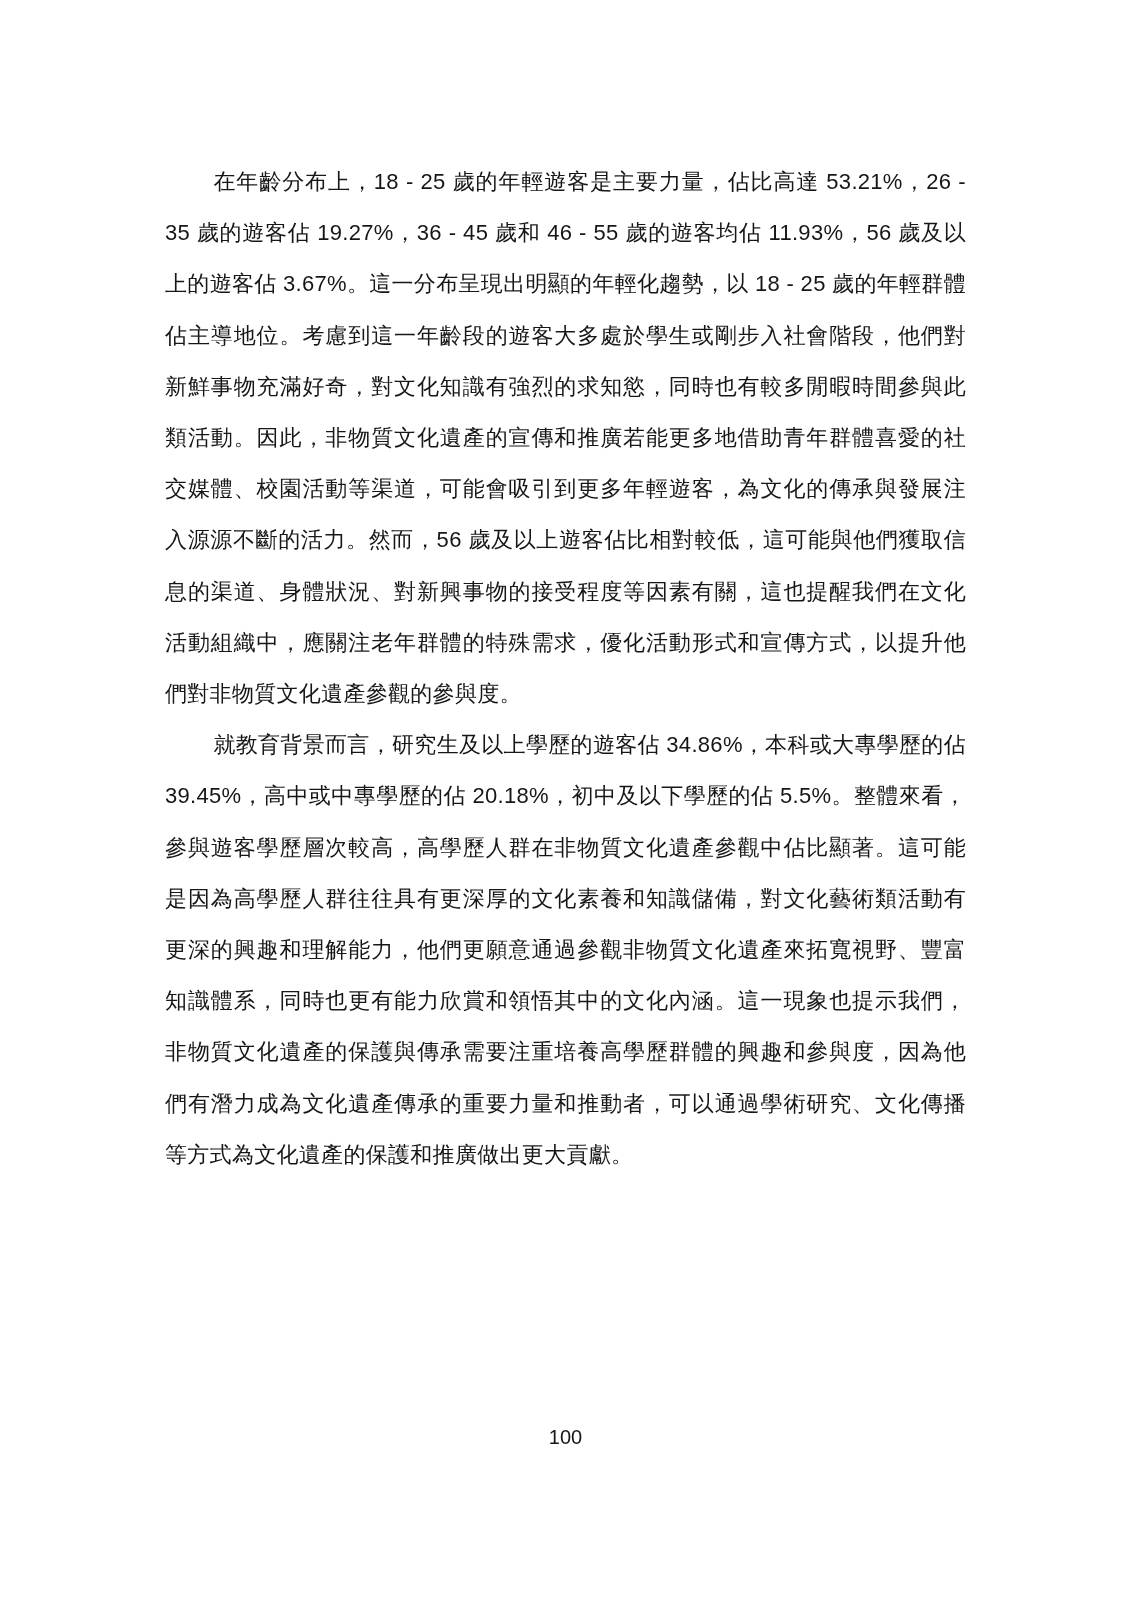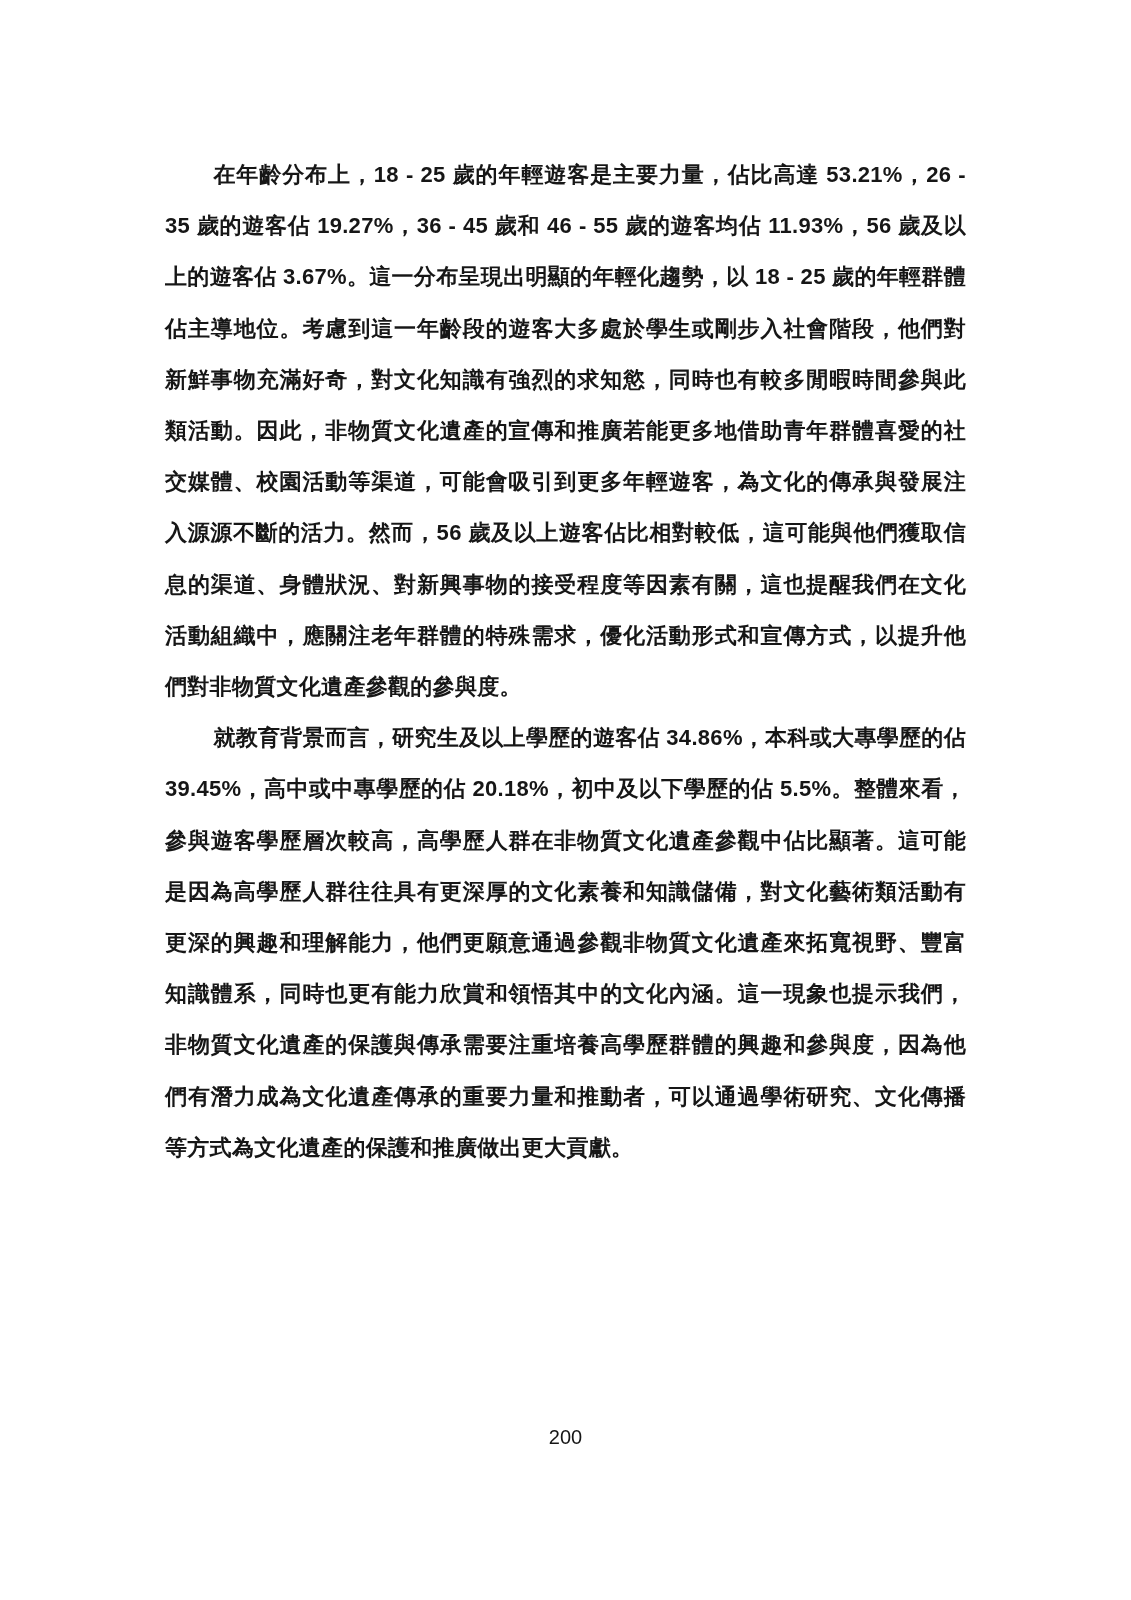--- a/index.html
+++ b/index.html
@@ -12,27 +12,26 @@
     width: 1131px;
     height: 1600px;
     background: #ffffff;
     color: #161616;
     font-family: "Liberation Sans", sans-serif;
     overflow: hidden;
   }
   .content {
     position: absolute;
     left: 165px;
-    top: 149px;
+    top: 156px;
     width: 801px;
     font-size: 22px;
     line-height: 51.2px;
     text-align: justify;
     letter-spacing: 0.3px;
-    font-weight: bold;
   }
   .content p {
     margin: 0;
     padding: 0;
     text-indent: 2.2em;
   }
   .page-number {
     position: absolute;
     top: 1424px;
     left: 0;
@@ -44,14 +43,14 @@
   }
 </style>
 </head>
 <body>
 
 <div class="page">
   <div class="content">
     <p>在年齡分布上，18 - 25 歲的年輕遊客是主要力量，佔比高達 53.21%，26 - 35 歲的遊客佔 19.27%，36 - 45 歲和 46 - 55 歲的遊客均佔 11.93%，56 歲及以上的遊客佔 3.67%。這一分布呈現出明顯的年輕化趨勢，以 18 - 25 歲的年輕群體佔主導地位。考慮到這一年齡段的遊客大多處於學生或剛步入社會階段，他們對新鮮事物充滿好奇，對文化知識有強烈的求知慾，同時也有較多閒暇時間參與此類活動。因此，非物質文化遺產的宣傳和推廣若能更多地借助青年群體喜愛的社交媒體、校園活動等渠道，可能會吸引到更多年輕遊客，為文化的傳承與發展注入源源不斷的活力。然而，56 歲及以上遊客佔比相對較低，這可能與他們獲取信息的渠道、身體狀況、對新興事物的接受程度等因素有關，這也提醒我們在文化活動組織中，應關注老年群體的特殊需求，優化活動形式和宣傳方式，以提升他們對非物質文化遺產參觀的參與度。</p>
     <p>就教育背景而言，研究生及以上學歷的遊客佔 34.86%，本科或大專學歷的佔 39.45%，高中或中專學歷的佔 20.18%，初中及以下學歷的佔 5.5%。整體來看，參與遊客學歷層次較高，高學歷人群在非物質文化遺產參觀中佔比顯著。這可能是因為高學歷人群往往具有更深厚的文化素養和知識儲備，對文化藝術類活動有更深的興趣和理解能力，他們更願意通過參觀非物質文化遺產來拓寬視野、豐富知識體系，同時也更有能力欣賞和領悟其中的文化內涵。這一現象也提示我們，非物質文化遺產的保護與傳承需要注重培養高學歷群體的興趣和參與度，因為他們有潛力成為文化遺產傳承的重要力量和推動者，可以通過學術研究、文化傳播等方式為文化遺產的保護和推廣做出更大貢獻。</p>
   </div>
-  <div class="page-number">200</div>
+  <div class="page-number">100</div>
 </div>
 
 </body></html>

